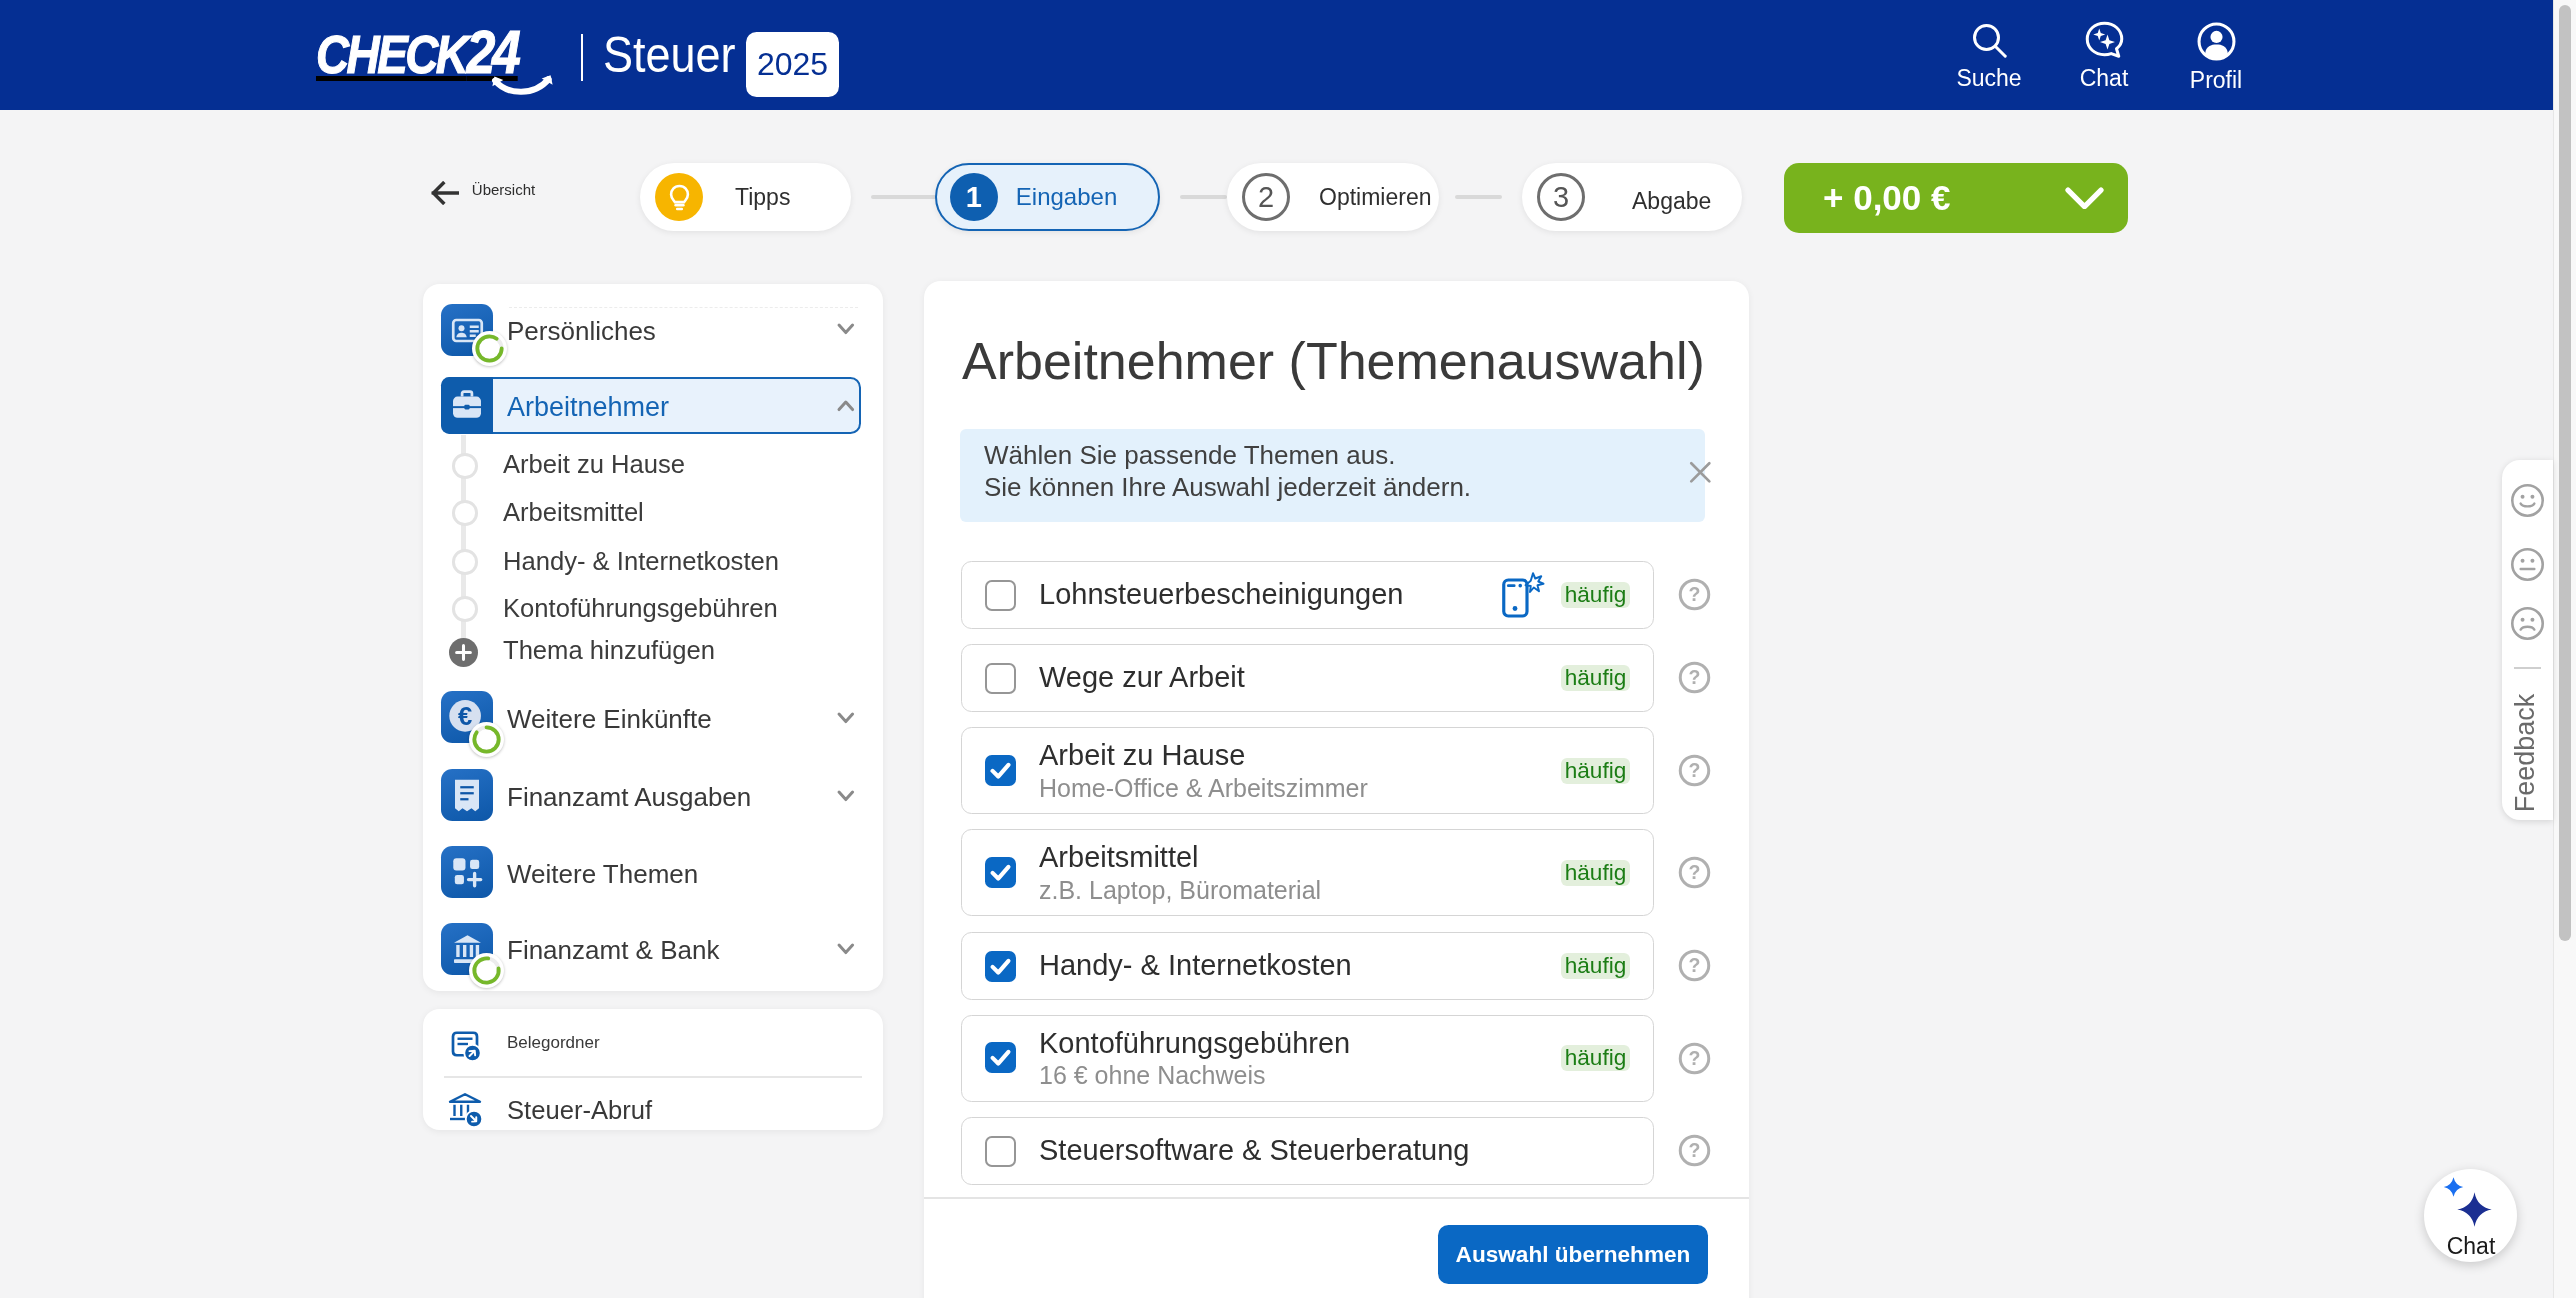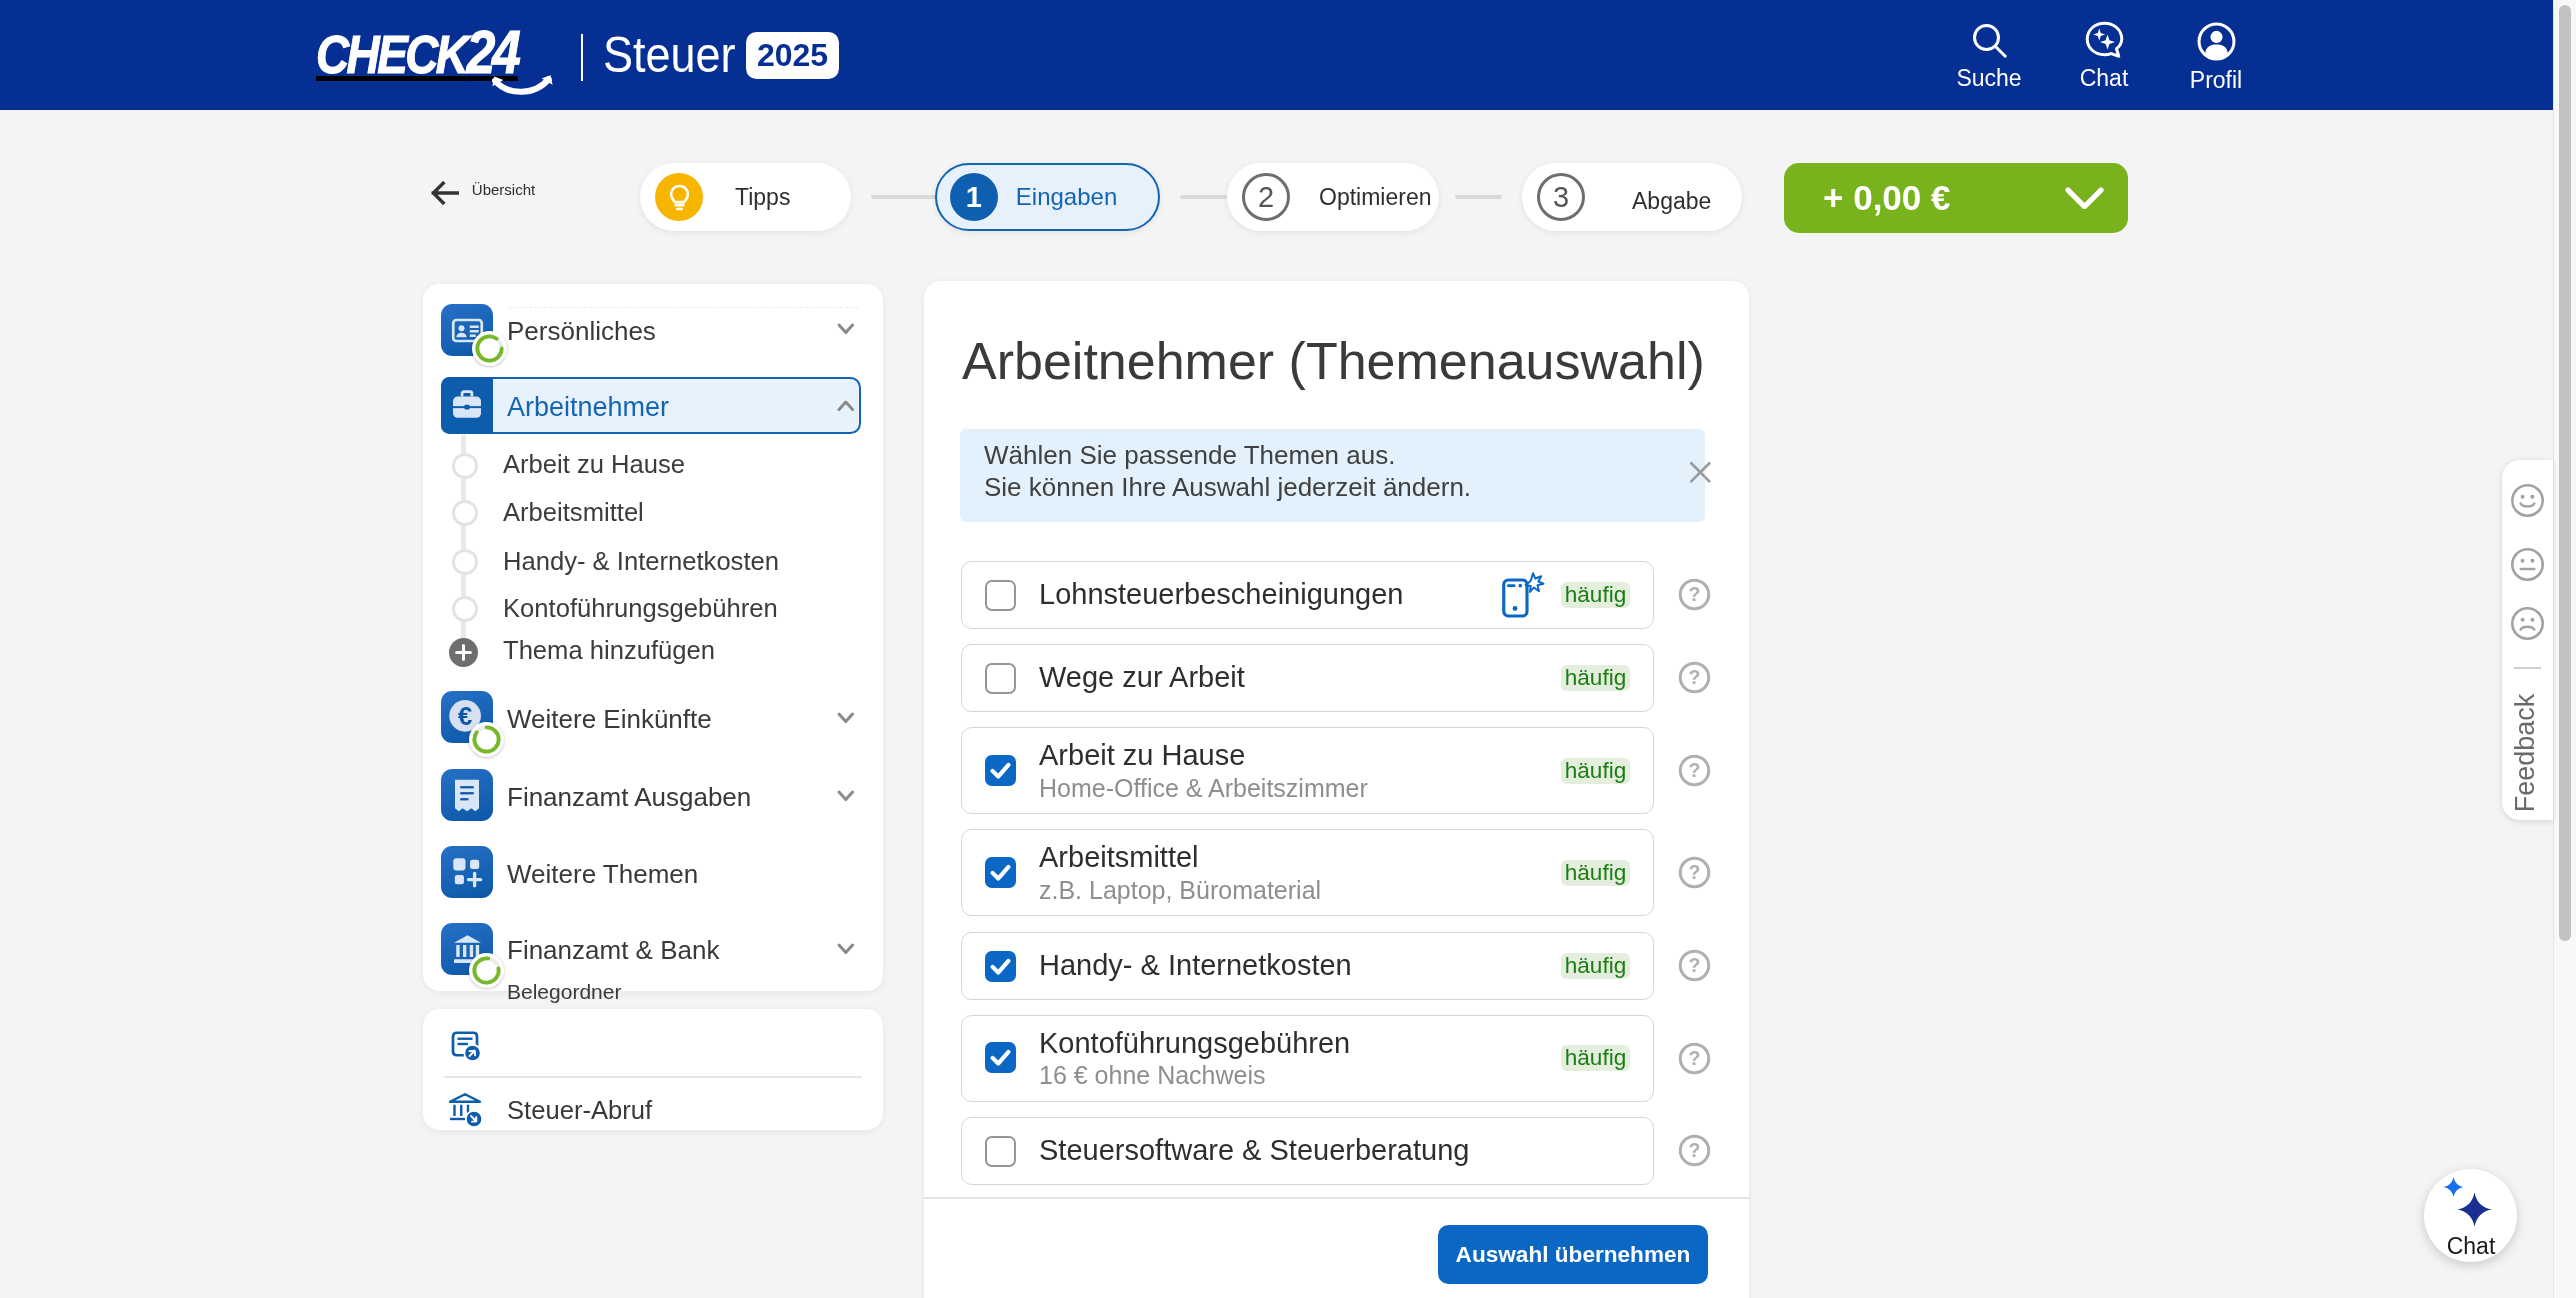--- a/index.html
+++ b/index.html
@@ -6,21 +6,21 @@
   html,body { width:2576px; height:1299px; overflow:hidden; }
   body { font-family:"Liberation Sans", sans-serif; background:#f4f4f5; position:relative; }
   .abs { position:absolute; }
 
   
   .header { position:absolute; left:0; top:0; width:2553px; height:110px; background:#052f93; }
   .logo { position:absolute; left:316px; top:0; height:110px; display:flex; align-items:center;text-decoration:underline; }
   .c24 { font-style:italic; font-weight:700; color:#fff; font-size:54px; letter-spacing:-3px; transform:scaleX(0.85); transform-origin:left center; position:relative; top:-3px; -webkit-text-stroke:1.1px #fff; }
   .sep { position:absolute; left:581px; top:34px; width:2.3px; height:47px; background:#fff; }
   .steuer { position:absolute; left:603px; top:25.6px; color:#fff; font-size:50px; font-weight:400; transform:scaleX(0.9); transform-origin:left center; }
-  .badge2025 { position:absolute; left:746px; top:32px; width:93px; height:47px; background:#fff; border-radius:10.5px; color:#052f93; font-weight:700; font-size:32px; display:flex; align-items:center; justify-content:center; }
+  .badge2025 { position:absolute; left:746px; top:32px; width:93px; height:65px; background:#fff; border-radius:10.5px; color:#052f93; font-weight:400; font-size:32px; display:flex; align-items:center; justify-content:center; }
   .hicon { position:absolute; top:0; width:90px; text-align:center; color:#fff; }
   .hicon svg { display:block; margin:21px auto 0; }
   .hicon .lbl { font-size:23px; margin-top:4.5px; }
 
   
   .back { position:absolute; left:431px; top:181px; display:flex; align-items:flex-start; color:#2d2d2d; font-size:15px; }
   .pill { position:absolute; top:163px; height:68px; background:#fff; border-radius:35px; box-shadow:0 1.5px 6px rgba(0,0,0,0.08); display:flex; align-items:center; }
   .pill .num { flex:none; width:48px; height:48px; border-radius:50%; margin-left:15px; display:flex; align-items:center; justify-content:center; font-size:29px; }
   .pill .txt { font-size:23px; color:#2f2f2f; white-space:nowrap; }
   .conn { position:absolute; top:195px; height:3.8px; background:#d9d9d9; border-radius:2.3px; }
@@ -262,21 +262,21 @@
 
 <div class="card side2"></div>
 
 <svg class="abs" style="left:447px; top:1029px;" width="36" height="36" viewBox="0 0 48 48">
   <path d="M8 10 C8 7 10 5 13 5 L35 5 C38 5 40 7 40 10 L40 30 C40 33 38 35 35 35 L13 35 C10 35 8 33 8 30 Z" fill="none" stroke="#0e5cac" stroke-width="3.6"></path>
   <line x1="14" y1="13" x2="34" y2="13" stroke="#0e5cac" stroke-width="3.2"></line>
   <line x1="14" y1="20" x2="28" y2="20" stroke="#0e5cac" stroke-width="3.2"></line>
   <circle cx="34" cy="32" r="11" fill="#0e5cac" stroke="#fff" stroke-width="2.5"></circle>
   <path d="M30 36 L37 29 M30 29.5 L37 29 L37.5 35" fill="none" stroke="#fff" stroke-width="2.6" stroke-linecap="round" stroke-linejoin="round"></path>
 </svg>
-<div class="cattxt" style="top:980px; font-size:21px;">Belegordner</div>
+<div class="cattxt" style="top:1033px; font-size:17px;">Belegordner</div>
 <div class="abs" style="left:444px; top:1076px; width:418px; height:1.5px; background:#e6e6e6;"></div>
 
 <svg class="abs" style="left:447px; top:1092px;" width="36" height="36" viewBox="0 0 48 48">
   <path d="M24 3 L44 13 L4 13 Z" fill="none" stroke="#0e5cac" stroke-width="3.2" stroke-linejoin="round"></path>
   <line x1="10" y1="17" x2="10" y2="32" stroke="#0e5cac" stroke-width="3.2"></line>
   <line x1="19" y1="17" x2="19" y2="32" stroke="#0e5cac" stroke-width="3.2"></line>
   <line x1="28" y1="17" x2="28" y2="32" stroke="#0e5cac" stroke-width="3.2"></line>
   <path d="M4 36 L30 36" stroke="#0e5cac" stroke-width="3.2"></path>
   <circle cx="36" cy="36" r="11" fill="#0e5cac" stroke="#fff" stroke-width="2.5"></circle>
   <path d="M32 32 L39 39 M39 33.5 L39 39 L33.5 39.5" fill="none" stroke="#fff" stroke-width="2.6" stroke-linecap="round" stroke-linejoin="round"></path>

